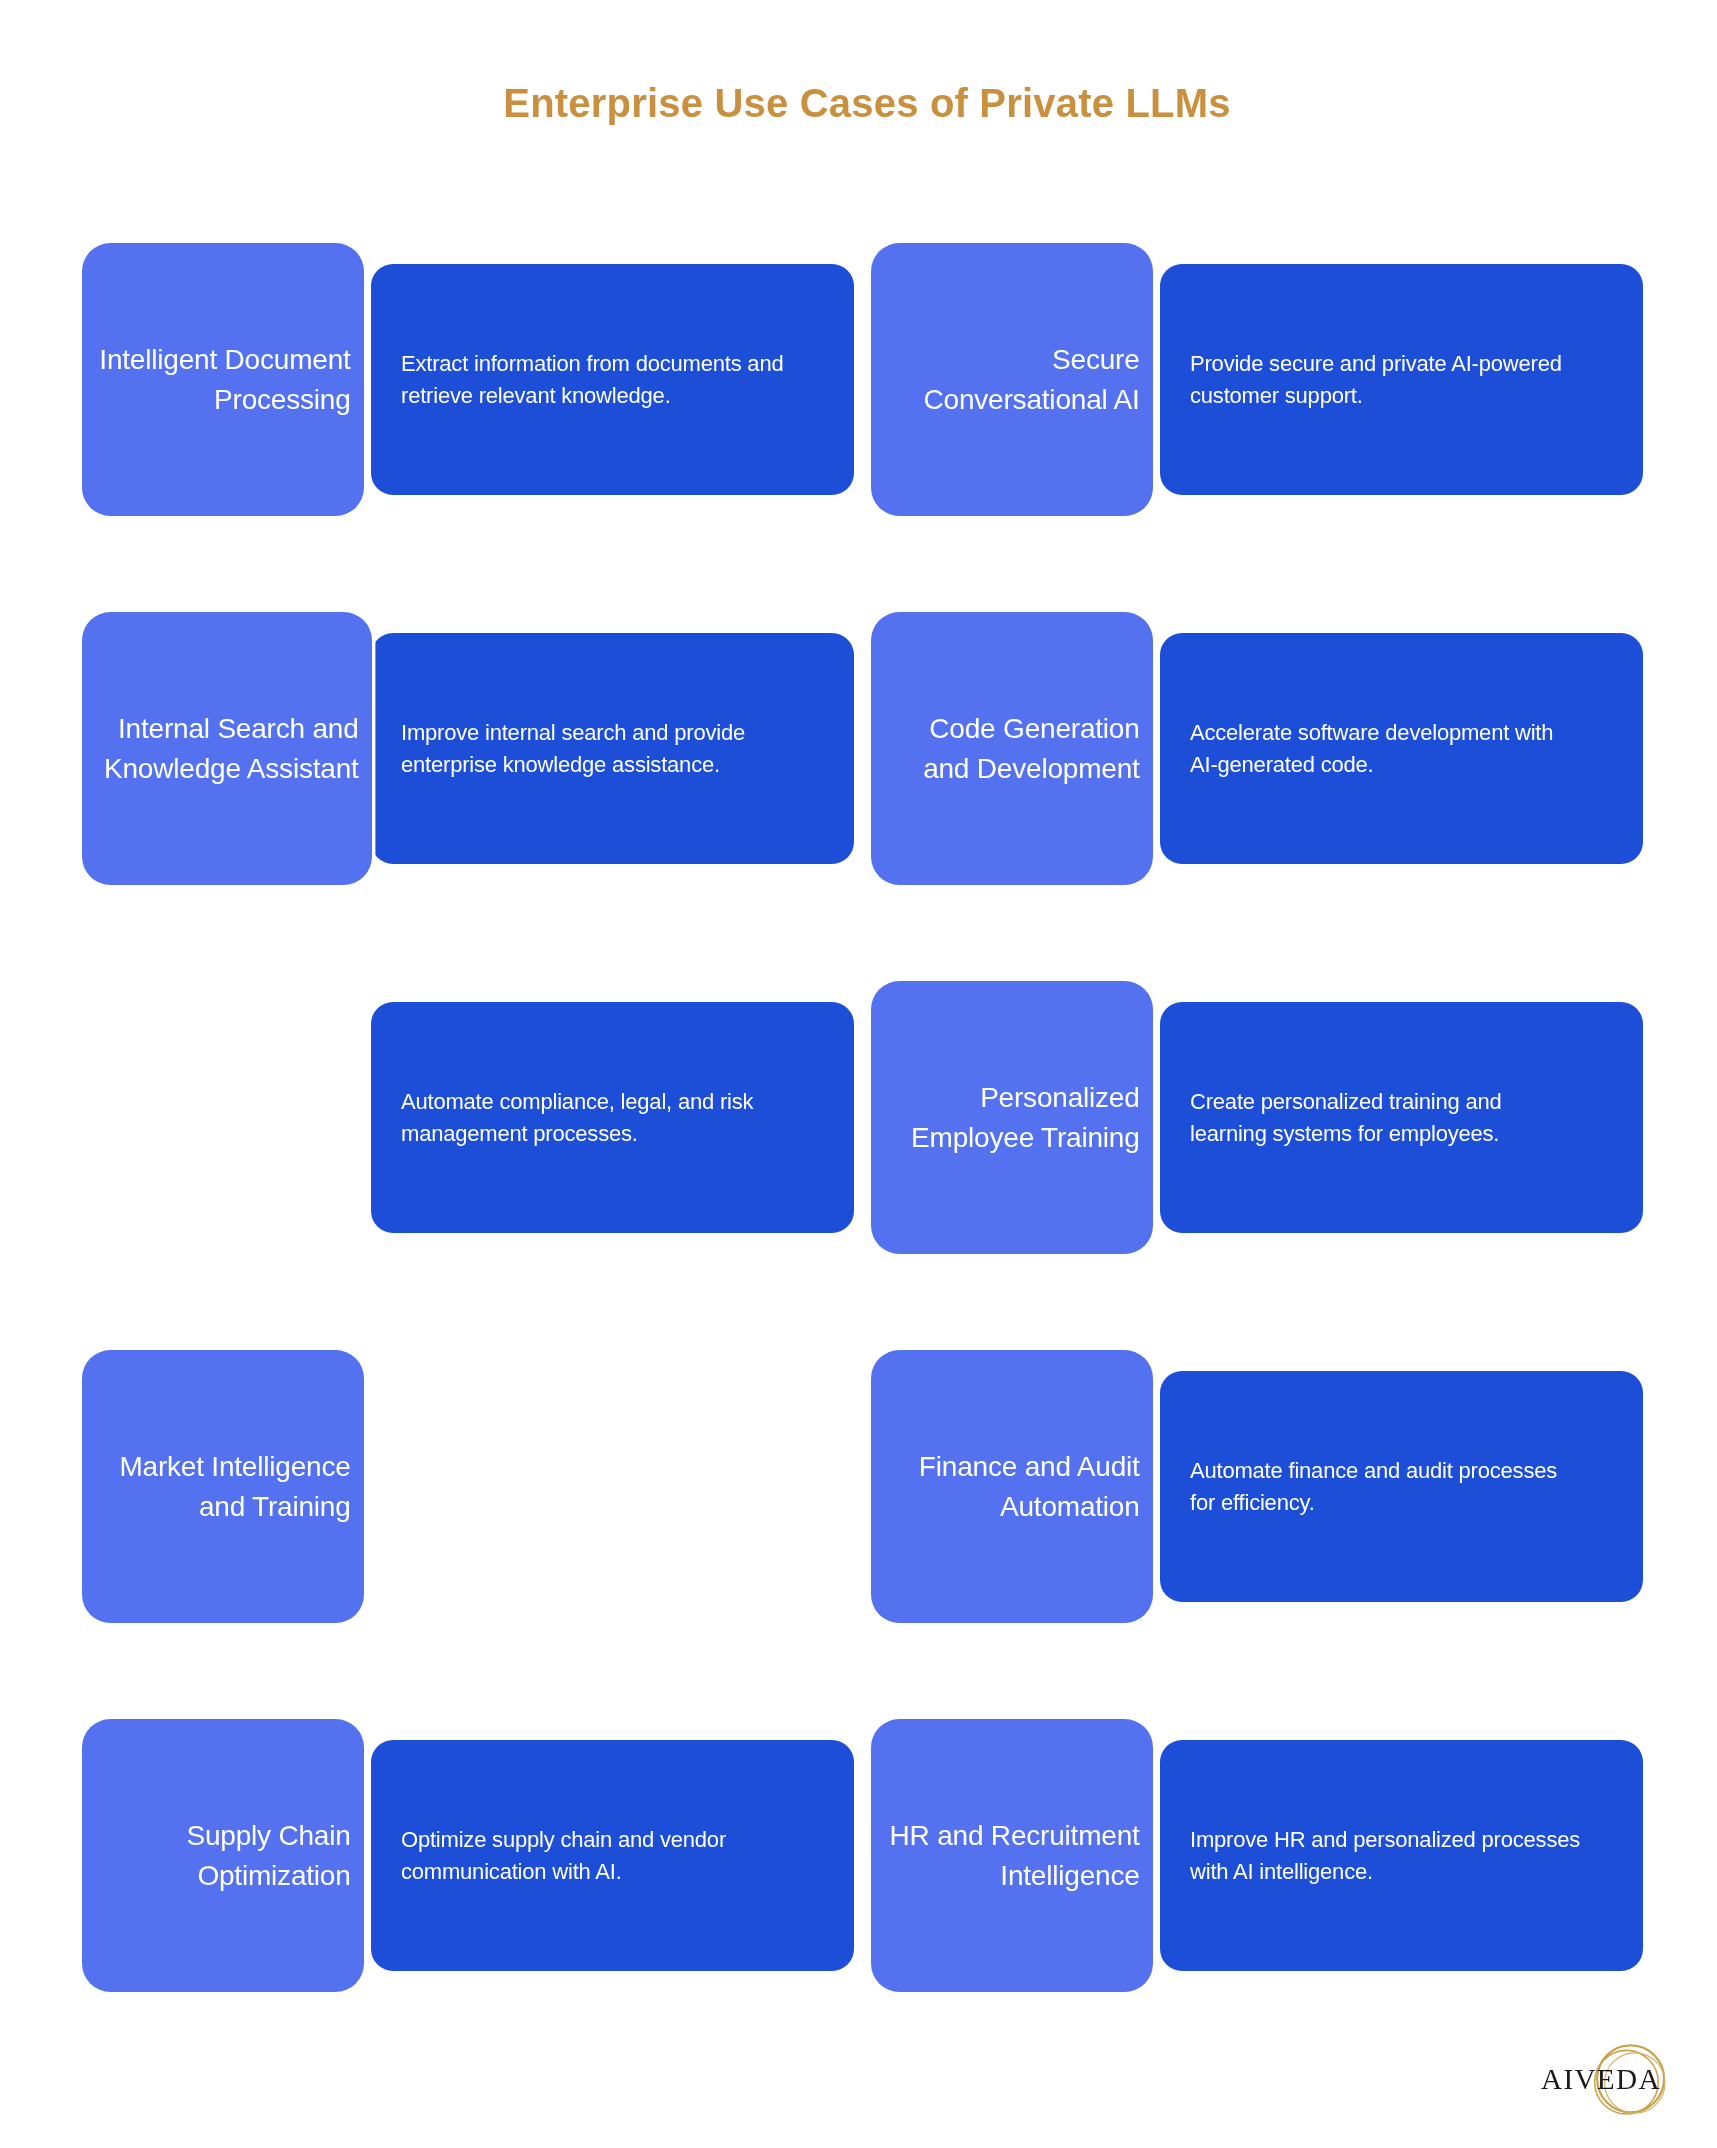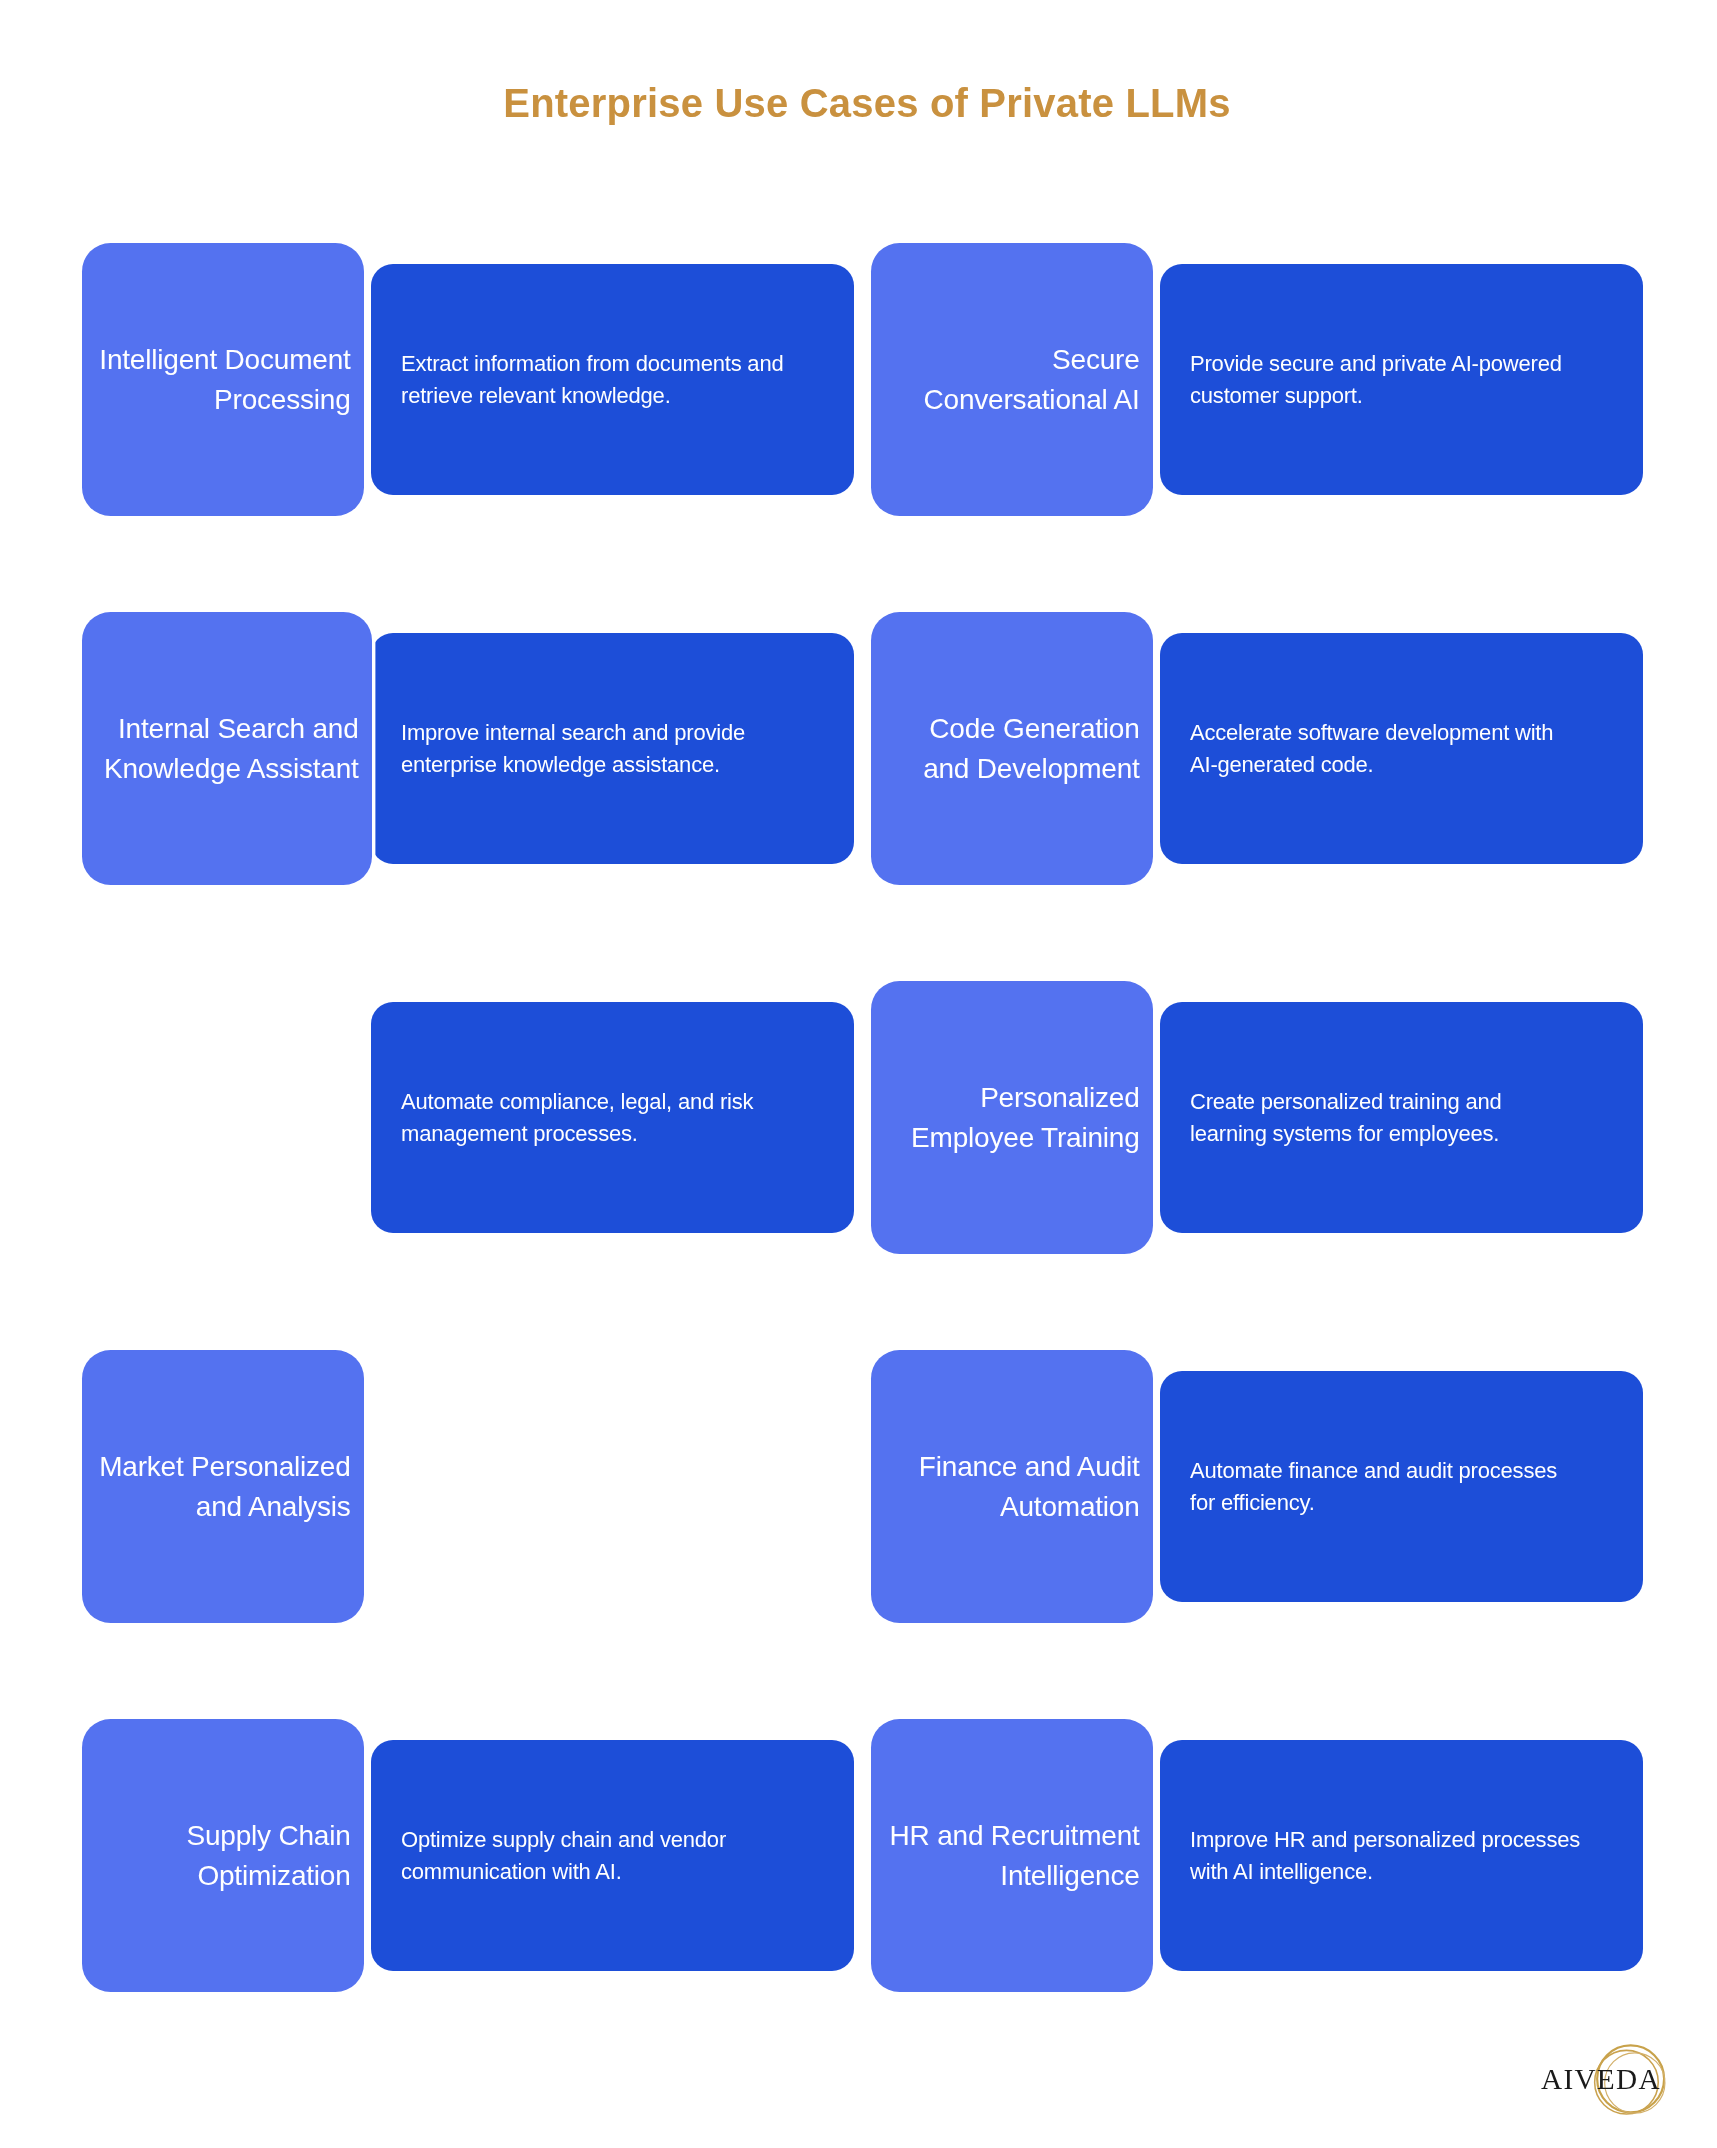--- a/index.html
+++ b/index.html
@@ -163,21 +163,21 @@
     <div class="card-desc">
       <div class="card-desc-text">Create personalized training and learning systems for employees.</div>
     </div>
     <div class="card-title">
       <div class="card-title-text">Personalized Employee Training</div>
     </div>
   </div>
 
   <div class="card">
     <div class="card-title">
-      <div class="card-title-text">Market Personalized and Analysis</div>
+      <div class="card-title-text">Market Intelligence and Training</div>
     </div>
   </div>
 
   <div class="card">
     <div class="card-desc">
       <div class="card-desc-text">Automate finance and audit processes for efficiency.</div>
     </div>
     <div class="card-title">
       <div class="card-title-text">Finance and Audit Automation</div>
     </div>

